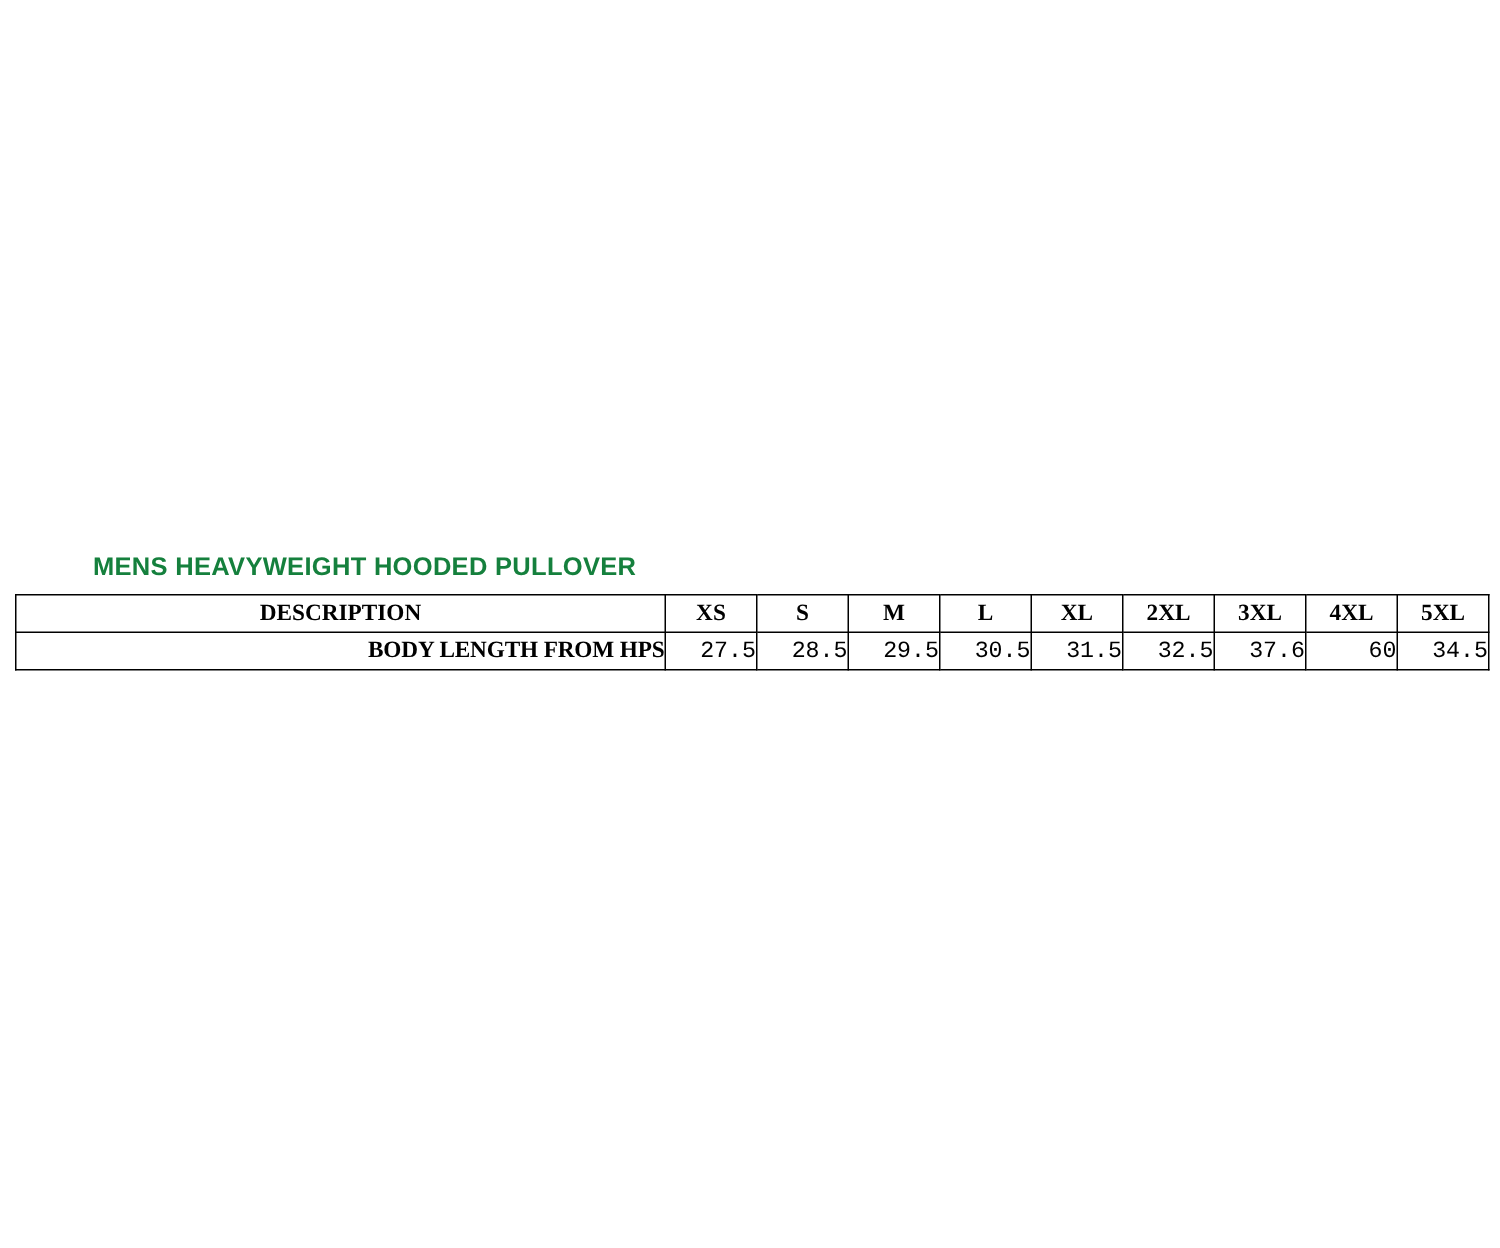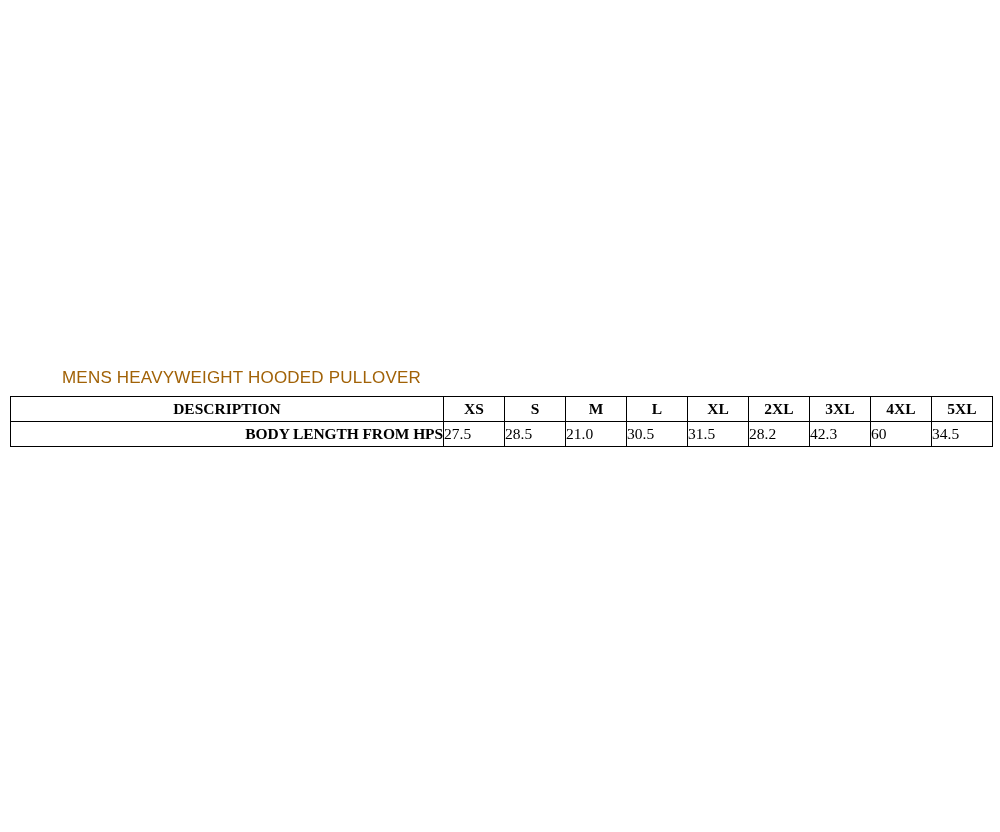--- a/index.html
+++ b/index.html
@@ -21,23 +21,23 @@
     top: 0;
     width: 1000px;
     height: 832px;
   }
   .title {
     position: absolute;
     left: 62px;
     top: 368px;
     font-family: "Liberation Sans", sans-serif;
     font-size: 17px;
-    font-weight: 400;
+    font-weight: 700;
     letter-spacing: 0.2px;
-    color: #a16207;
+    color: #15803d;
     white-space: nowrap;
   }
   .table-wrap {
     position: absolute;
     left: 10px;
     top: 396px;
     width: 981px;
   }
   table.size-chart {
     border-collapse: collapse;
@@ -64,23 +64,24 @@
     font-weight: bold;
     text-align: right;
     padding-left: 7px;
     font-size: 15.5px;
     letter-spacing: -0.1px;
   }
   col.sz {
     width: 61px;
   }
   td.val {
-    text-align: left;
+    text-align: right;
     font-weight: normal;
     font-size: 15px;
+    font-family: Liberation Mono, monospace;
   }
 </style>
 </head>
 <body>
 
 <div class="sheet">
 
   <div class="title">MENS HEAVYWEIGHT HOODED PULLOVER</div>
 
   <div class="table-wrap">
@@ -109,25 +110,25 @@
           <th>3XL</th>
           <th>4XL</th>
           <th>5XL</th>
         </tr>
       </thead>
       <tbody>
         <tr>
           <td class="desc-cell">BODY LENGTH FROM HPS</td>
           <td class="val">27.5</td>
           <td class="val">28.5</td>
-          <td class="val">21.0</td>
+          <td class="val">29.5</td>
           <td class="val">30.5</td>
           <td class="val">31.5</td>
-          <td class="val">28.2</td>
-          <td class="val">42.3</td>
+          <td class="val">32.5</td>
+          <td class="val">37.6</td>
           <td class="val">60</td>
           <td class="val">34.5</td>
         </tr>
       </tbody>
     </table>
   </div>
 
 </div>
 
 </body></html>

